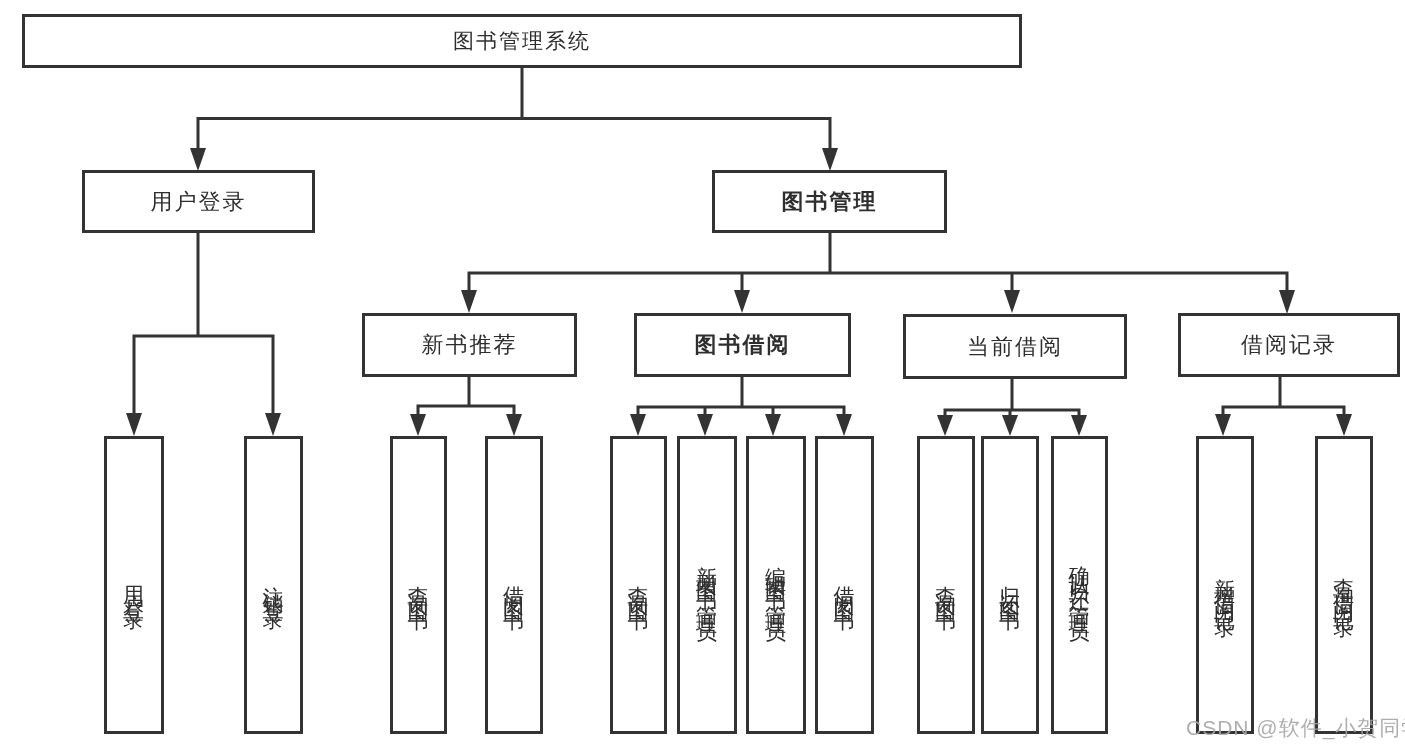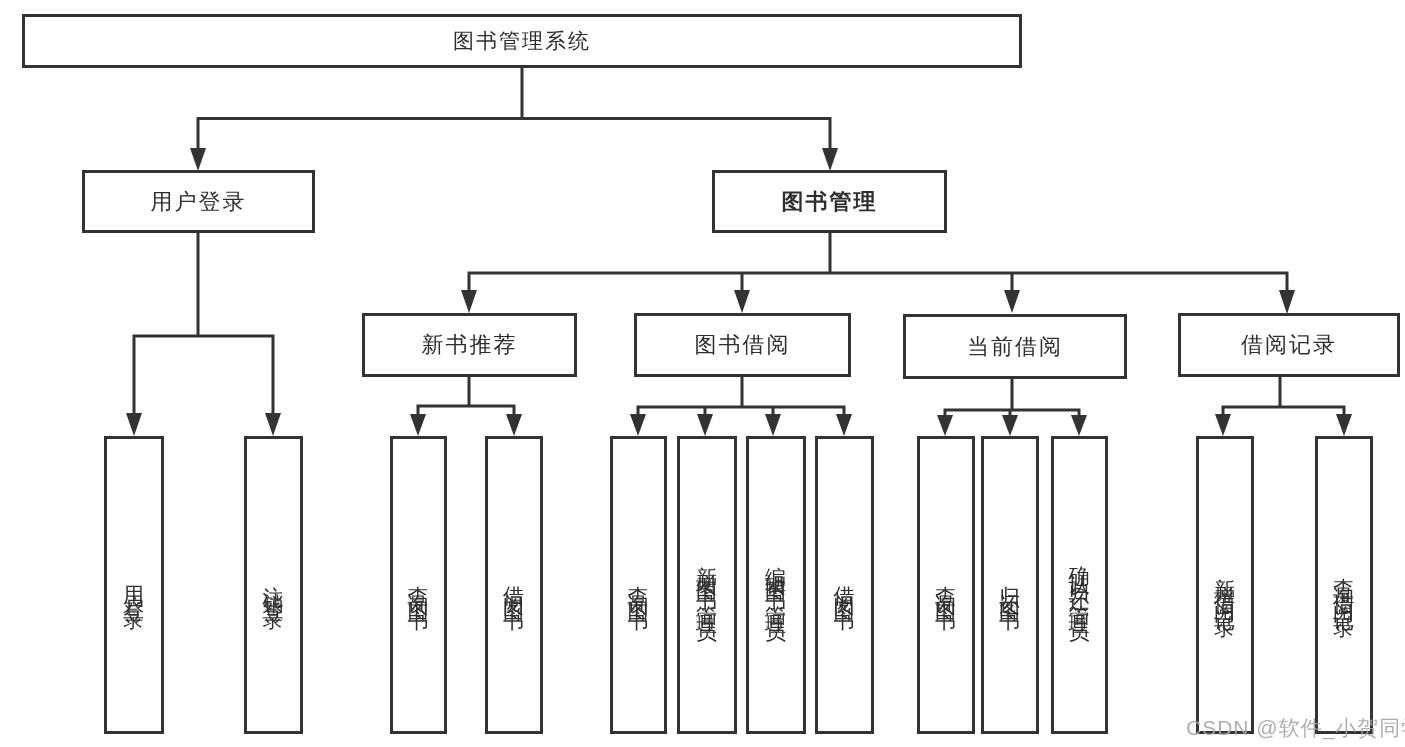--- a/index.html
+++ b/index.html
@@ -106,21 +106,21 @@
     <polygon points="1215,414 1231,414 1223,436"></polygon>
     <polygon points="1336,414 1352,414 1344,436"></polygon>
   </svg>
 
   <div class="box h root" style="left:22px; top:14px; width:1000px; height:54px;">图书管理系统</div>
 
   <div class="box h" style="left:82px; top:170px; width:233px; height:63px;">用户登录</div>
   <div class="box h" style="left:712px; top:170px; width:235px; height:63px;font-weight:bold;">图书管理</div>
 
   <div class="box h" style="left:362px; top:313px; width:215px; height:64px;">新书推荐</div>
-  <div class="box h" style="left:634px; top:313px; width:217px; height:64px;">图书借阅</div>
+  <div class="box h" style="left:634px; top:313px; width:217px; height:64px;font-weight:bold;">图书借阅</div>
   <div class="box h" style="left:903px; top:314px; width:224px; height:65px;">当前借阅</div>
   <div class="box h" style="left:1178px; top:313px; width:222px; height:64px;">借阅记录</div>
 
   <div class="box v" style="left:104px; top:436px; width:60px; height:298px;">
     <span>用户登录</span>
   </div>
   <div class="box v" style="left:244px; top:436px; width:59px; height:298px;">
     <span>注销登录</span>
   </div>
 

